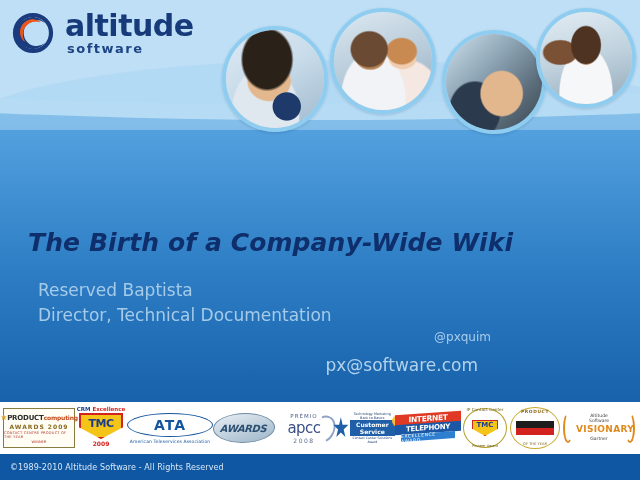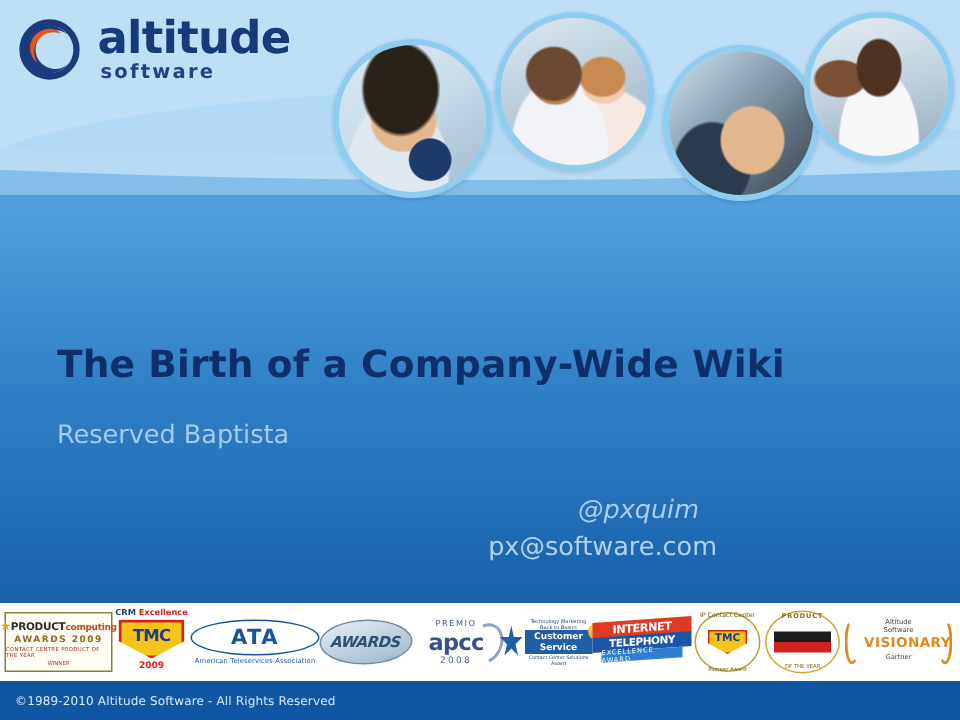--- a/index.html
+++ b/index.html
@@ -101,35 +101,35 @@
   .p4 .img { background:
       radial-gradient(ellipse at 50% 36%, #4e3322 0 22%, transparent 24%),
       radial-gradient(ellipse at 50% 45%, #f0c8a8 0 15%, transparent 17%),
       radial-gradient(ellipse at 22% 44%, #7a5135 0 16%, transparent 18%),
       radial-gradient(ellipse at 50% 90%, #f6f7f9 0 40%, transparent 42%),
       linear-gradient(165deg,#e3edf4 0%,#c0d2de 50%,#93a8b8 100%);
   }
 
   
   .title {
-    position:absolute; left:38px; top:228px;
+    position:absolute; left:28px; top:228px;
     font-size:25px; font-weight:bold; color:#0e2f6b;
-    letter-spacing:.1px; z-index:7;
+    letter-spacing:.1px; z-index:7;font-style:italic;
   }
   .author {
     position:absolute; left:38px; top:280px;
     font-size:17px; color:#a5cbe9; z-index:7;
   }
   .role {
     position:absolute; left:38px; top:305px;
     font-size:17px; color:#a5cbe9; z-index:7;
   }
   .handle {
-    position:absolute; right:174px; top:330px;
-    font-size:17px; color:#a9cdea; z-index:7;font-style:italic;
+    position:absolute; right:149px; top:330px;
+    font-size:12px; color:#a9cdea; z-index:7;
   }
   .email {
     position:absolute; right:162px; top:355px;
     font-size:17px; color:#b2d2ec; z-index:7;
   }
 
   
   .awards {
     position:absolute; left:0; top:402px;
     width:640px; height:52px;
@@ -185,21 +185,21 @@
     background:linear-gradient(160deg,#e8eef4,#9db6c9);
     border:1px solid #6e8ba3;
     display:flex; align-items:center; justify-content:center;
     transform:skewX(-6deg);
   }
   .b-awards span { font-size:10px; font-weight:bold; color:#2c4f72; letter-spacing:-.4px; font-style:italic; }
 
   
   .b-apcc { width:58px; text-align:center; position:relative; }
   .b-apcc .pr { font-size:5.5px; color:#4a5b86; letter-spacing:1px; }
-  .b-apcc .nm { font-size:15px; font-weight:bold; color:#3a4f86; letter-spacing:-.5px; }
+  .b-apcc .nm { font-size:15px; font-weight:normal; color:#3a4f86; letter-spacing:-.5px; }
   .b-apcc .yr { font-size:6px; color:#5b6b92; letter-spacing:1.5px; }
   .b-apcc .swirl {
     position:absolute; right:-2px; top:2px; width:22px; height:28px;
     border:2px solid #8fa3c6; border-radius:50%;
     border-left-color:transparent; border-bottom-color:transparent;
     transform:rotate(25deg);
   }
 
   
   .b-cs { width:62px; display:flex; align-items:center; gap:1px; }
@@ -321,20 +321,21 @@
     <div class="pcircle p3">
         <div class="img"></div>
       </div>
     <div class="pcircle p4">
         <div class="img"></div>
       </div>
   </div>
 
   <div class="title">The Birth of a Company-Wide Wiki</div>
   <div class="author">Reserved Baptista</div>
+  <div class="role">Director, Technical Documentation</div>
   <div class="handle">@pxquim</div>
   <div class="email">px@software.com</div>
 
   <div class="awards">
 
     <div class="badge">
       <div class="b-network">
         <div class="r1"><span class="star">★</span><span>PRODUCT</span><em>computing</em></div>
         <div class="r2">AWARDS 2009</div>
         <div class="r3">CONTACT CENTRE PRODUCT OF THE YEAR</div>

